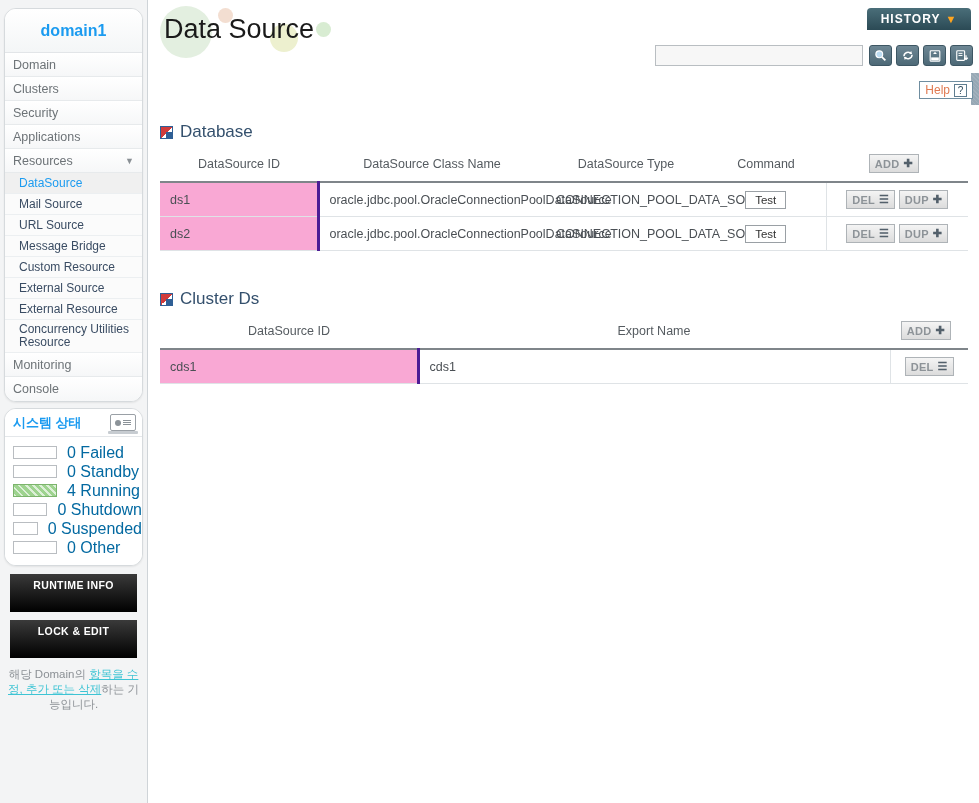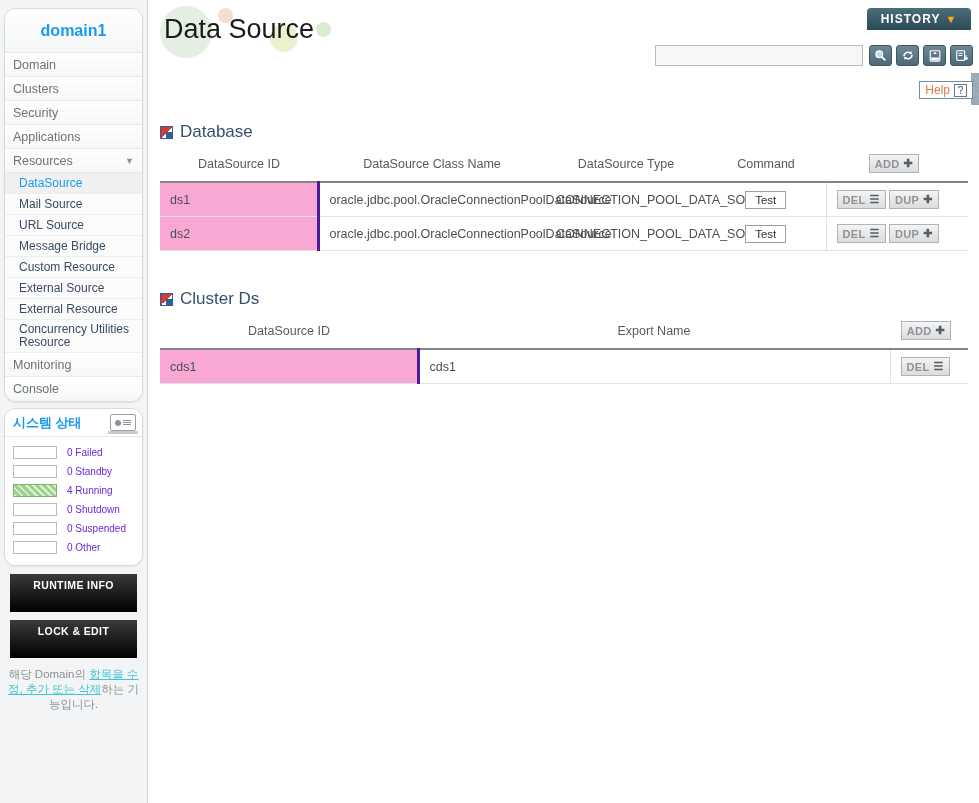--- a/index.html
+++ b/index.html
@@ -90,21 +90,21 @@
   .st-row { display: flex; align-items: center; height: 19px; padding-left: 8px; }
   .st-bar {
     width: 44px; height: 13px;
     border: 1px solid #b9bdc1; background: #fff;
   }
   .st-bar.filled {
     background-color: #9ed38f;
     background-image: repeating-linear-gradient(45deg, rgba(255,255,255,.65) 0 2px, rgba(255,255,255,0) 2px 5px);
     border-color:#7cb46c;
   }
-  .st-label { font-size: 10px; color: #6d28d9; margin-left: 10px; white-space: nowrap; text-align: right;}
+  .st-label { font-size: 16px; color: #0369a1; margin-left: 10px; white-space: nowrap; text-align: right;}
 
   .btn-black {
     display:block;
     margin: 8px 10px 0 10px;
     height: 38px; line-height: 22px;
     background: linear-gradient(#3a3a3a, #000000);
     color: #fff; font-size: 10.5px; font-weight: bold;
     text-align: center; letter-spacing: .4px;
     cursor: pointer;
   }
@@ -210,21 +210,21 @@
   table.grid th.act-col { padding-right: 6px; }
   table.grid td {
     font-size: 12.5px; color: #4a4f54;
     border-bottom: 1px solid #dfe3e6;
     padding: 7px 10px;
     vertical-align: middle;
     background: #fff;
   }
   table.grid td.first-col { background: #f9a8d4; border-right: 3px solid #4c1d95; }
   table.grid td.center { text-align: center; }
-  table.grid td.act-col { border-left: 1px solid #dfe3e6; text-align:left; }
+  table.grid td.act-col { border-left: 1px solid #dfe3e6; text-align:center; }
 
   .btn-test {
     display: inline-block;
     border: 1px solid #9aa0a5; background: #fff;
     font-size: 11.5px; color: #333; padding: 2px 9px;
     cursor: pointer;
   }
   .btn-gray {
     display: inline-flex; align-items:center; gap:4px;
     border: 1px solid #aeb3b7;

